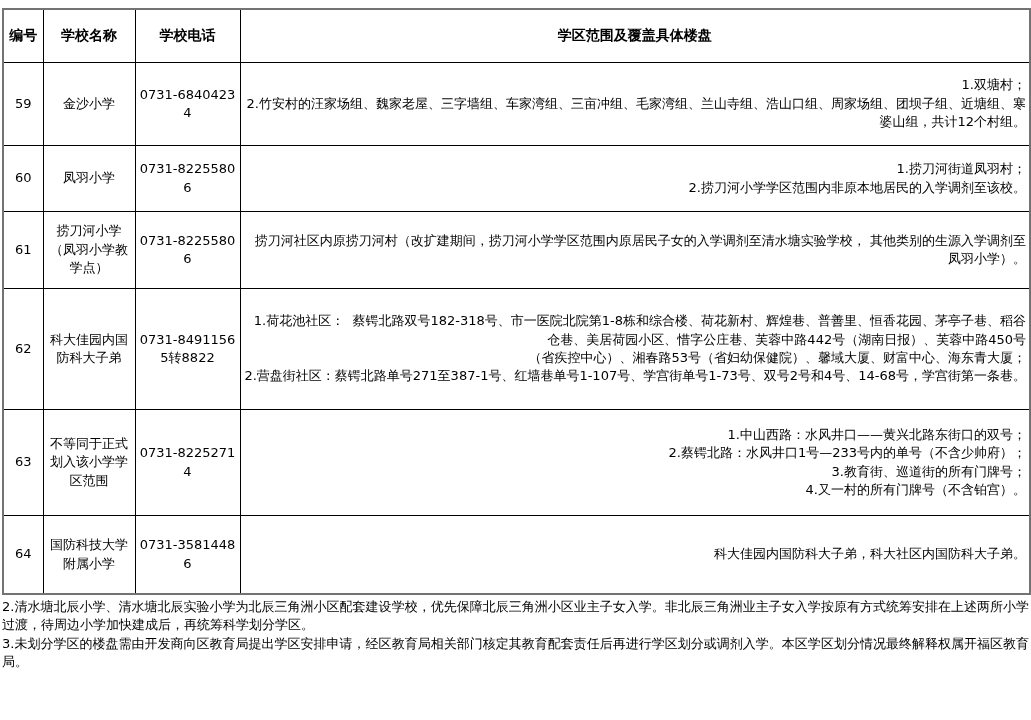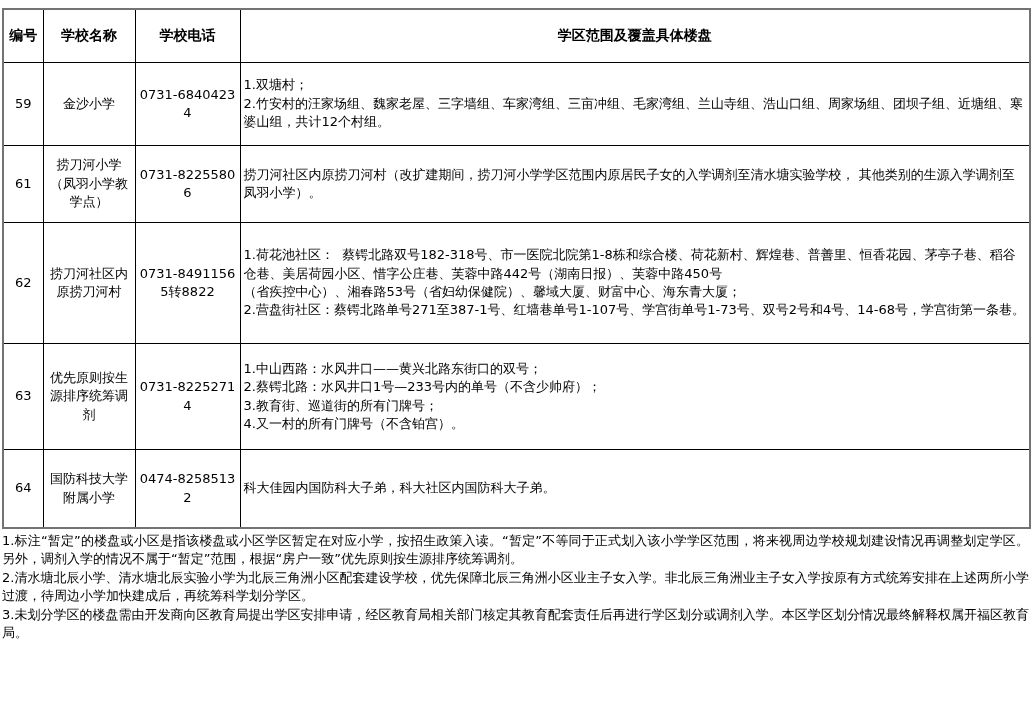--- a/index.html
+++ b/index.html
@@ -40,21 +40,21 @@
   .district-table td {
     font-size: 13px;
     line-height: 1.42;
   }
   col.c-id    { width: 40px; }
   col.c-name  { width: 92px; }
   col.c-phone { width: 105px; }
   col.c-range { width: 790px; }
   .cell-id, .cell-name, .cell-phone { text-align: center; padding: 2px 2px; }
   .cell-range {
-    text-align: left;
+    text-align: right;
     white-space: pre-wrap;
     padding: 2px 5px;
   }
   tr.r59 td { height: 78px; }
   tr.r60 td { height: 61px; }
   tr.r61 td { height: 72px; }
   tr.r62 td { height: 116px; }
   tr.r63 td { height: 101px; }
   tr.r64 td { height: 73px; }
   .notes {
@@ -87,51 +87,57 @@
       </tr>
     </thead>
     <tbody>
       <tr class="r59">
         <td class="cell-id">59</td>
         <td class="cell-name">金沙小学</td>
         <td class="cell-phone">0731-68404234</td>
         <td class="cell-range">1.双塘村；
 2.竹安村的汪家场组、魏家老屋、三字墙组、车家湾组、三亩冲组、毛家湾组、兰山寺组、浩山口组、周家场组、团坝子组、近塘组、寒婆山组，共计12个村组。</td>
       </tr>
+      <tr class="r60">
+        <td class="cell-id">60</td>
+        <td class="cell-name">凤羽小学</td>
+        <td class="cell-phone">0731-82255806</td>
+        <td class="cell-range">1.捞刀河街道凤羽村；
+2.捞刀河小学学区范围内非原本地居民的入学调剂至该校。</td>
+      </tr>
       <tr class="r61">
         <td class="cell-id">61</td>
         <td class="cell-name">捞刀河小学（凤羽小学教学点）</td>
         <td class="cell-phone">0731-82255806</td>
         <td class="cell-range">捞刀河社区内原捞刀河村（改扩建期间，捞刀河小学学区范围内原居民子女的入学调剂至清水塘实验学校， 其他类别的生源入学调剂至凤羽小学）。</td>
       </tr>
       <tr class="r62">
         <td class="cell-id">62</td>
-        <td class="cell-name">捞刀河社区内原捞刀河村</td>
+        <td class="cell-name">科大佳园内国防科大子弟</td>
         <td class="cell-phone">0731-84911565转8822</td>
         <td class="cell-range">1.荷花池社区：  蔡锷北路双号182-318号、市一医院北院第1-8栋和综合楼、荷花新村、辉煌巷、普善里、恒香花园、茅亭子巷、稻谷仓巷、美居荷园小区、惜字公庄巷、芙蓉中路442号（湖南日报）、芙蓉中路450号
 （省疾控中心）、湘春路53号（省妇幼保健院）、馨域大厦、财富中心、海东青大厦；
 2.营盘街社区：蔡锷北路单号271至387-1号、红墙巷单号1-107号、学宫街单号1-73号、双号2号和4号、14-68号，学宫街第一条巷。</td>
       </tr>
       <tr class="r63">
         <td class="cell-id">63</td>
-        <td class="cell-name">优先原则按生源排序统筹调剂</td>
+        <td class="cell-name">不等同于正式划入该小学学区范围</td>
         <td class="cell-phone">0731-82252714</td>
         <td class="cell-range">1.中山西路：水风井口——黄兴北路东街口的双号；
 2.蔡锷北路：水风井口1号—233号内的单号（不含少帅府）；
 3.教育街、巡道街的所有门牌号；
 4.又一村的所有门牌号（不含铂宫）。</td>
       </tr>
       <tr class="r64">
         <td class="cell-id">64</td>
         <td class="cell-name">国防科技大学附属小学</td>
-        <td class="cell-phone">0474-82585132</td>
+        <td class="cell-phone">0731-35814486</td>
         <td class="cell-range">科大佳园内国防科大子弟，科大社区内国防科大子弟。</td>
       </tr>
     </tbody>
   </table>
 
   <div class="notes">
-    <div class="note-item">1.标注“暂定”的楼盘或小区是指该楼盘或小区学区暂定在对应小学，按招生政策入读。“暂定”不等同于正式划入该小学学区范围，将来视周边学校规划建设情况再调整划定学区。另外，调剂入学的情况不属于“暂定”范围，根据“房户一致”优先原则按生源排序统筹调剂。</div>
     <div class="note-item">2.清水塘北辰小学、清水塘北辰实验小学为北辰三角洲小区配套建设学校，优先保障北辰三角洲小区业主子女入学。非北辰三角洲业主子女入学按原有方式统筹安排在上述两所小学过渡，待周边小学加快建成后，再统筹科学划分学区。</div>
     <div class="note-item">3.未划分学区的楼盘需由开发商向区教育局提出学区安排申请，经区教育局相关部门核定其教育配套责任后再进行学区划分或调剂入学。本区学区划分情况最终解释权属开福区教育局。</div>
   </div>
 
 </div>
 
 </body></html>

